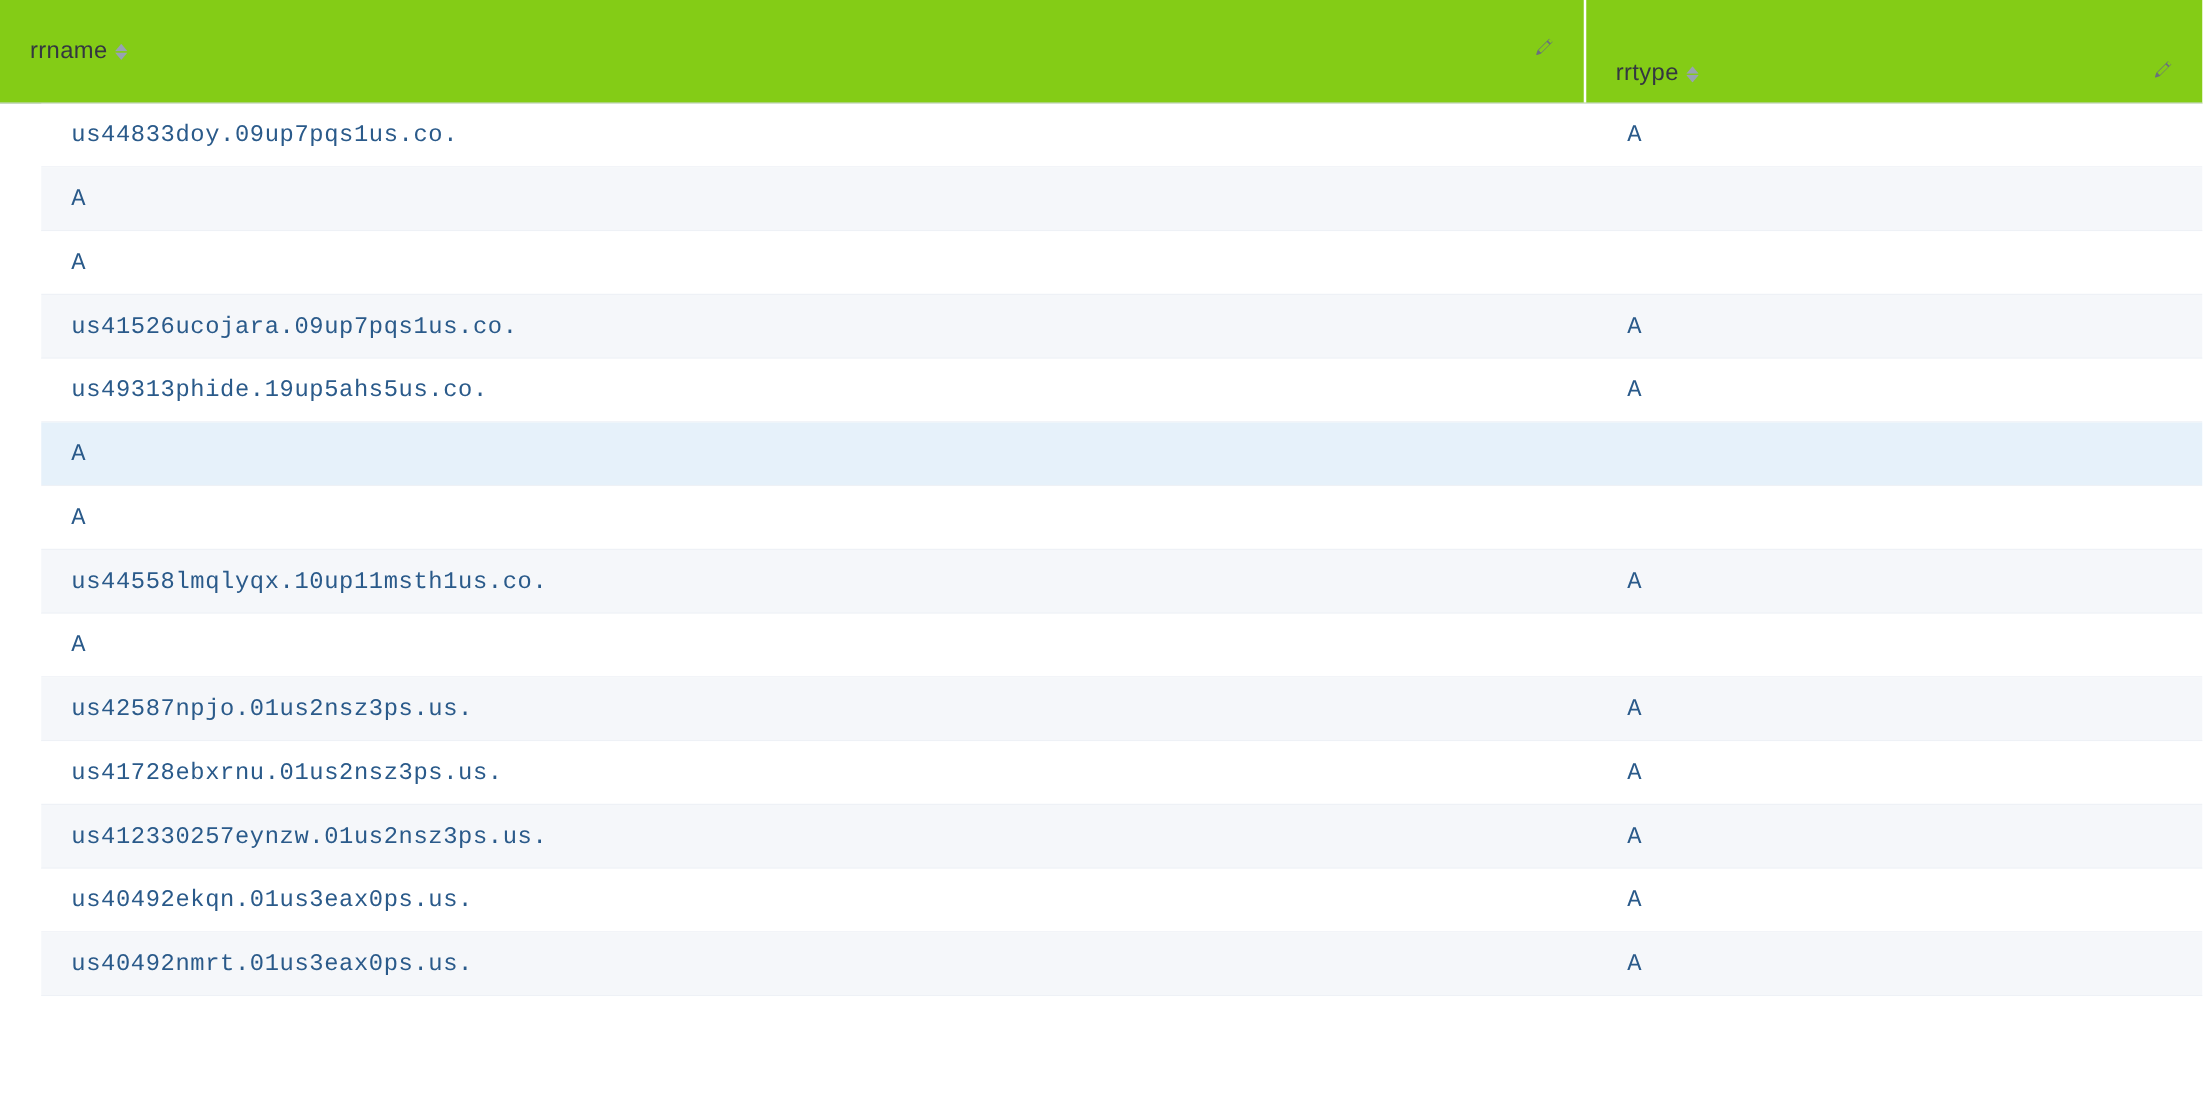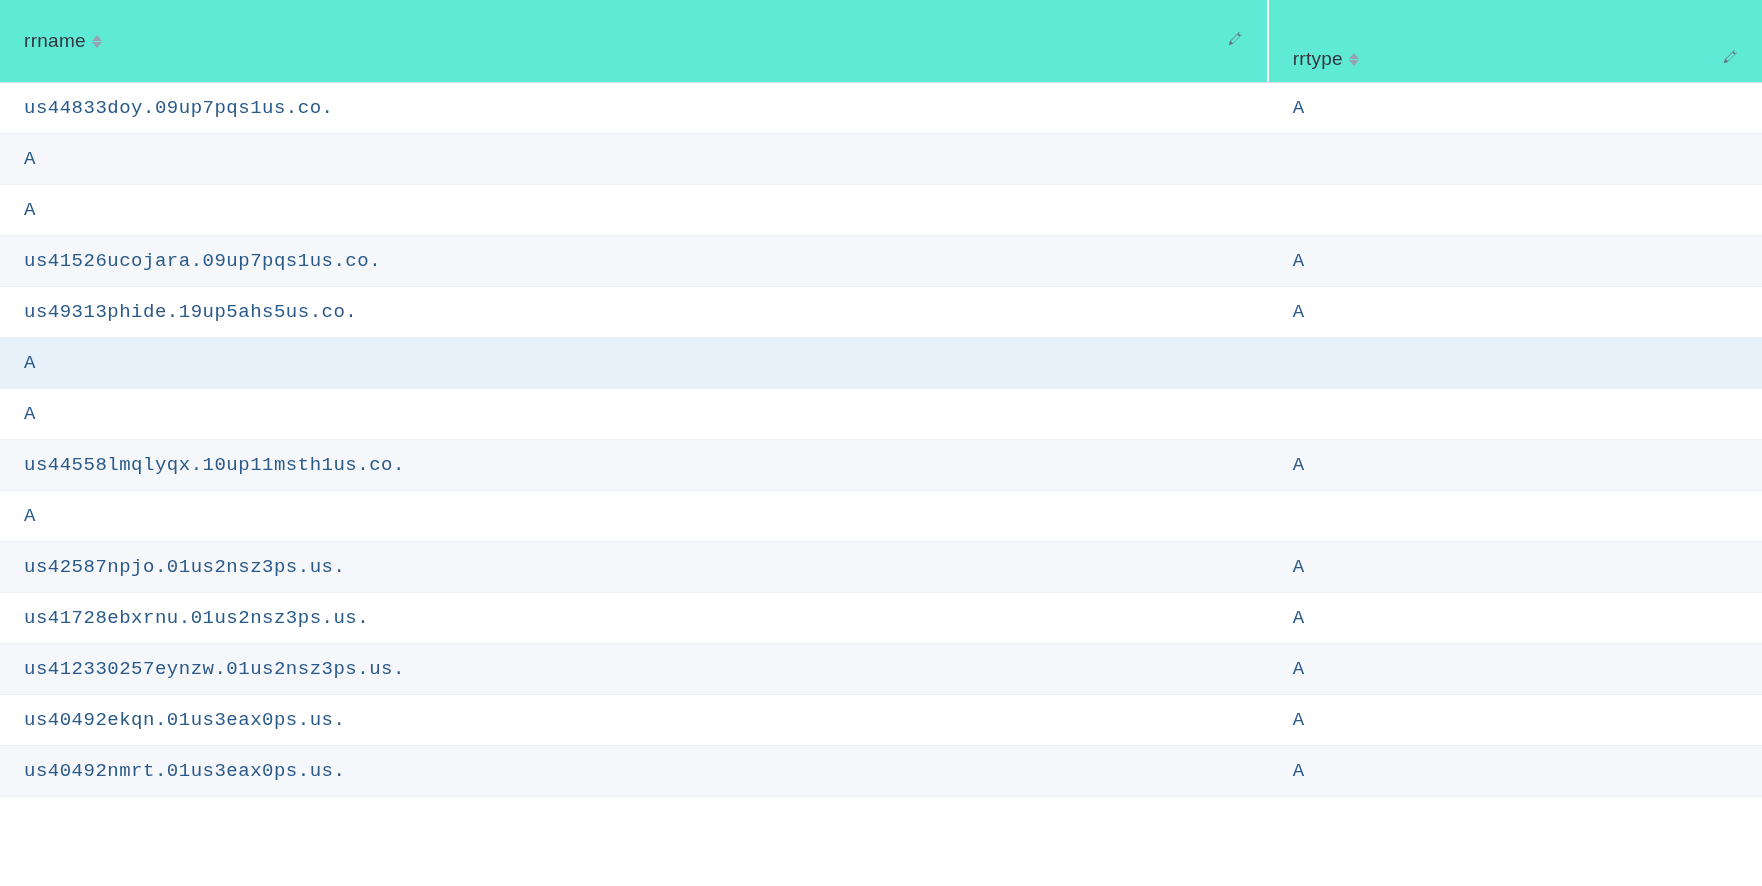--- a/index.html
+++ b/index.html
@@ -10,21 +10,21 @@
     body {
       font-family: -apple-system, BlinkMacSystemFont, "Segoe UI", Helvetica, Arial, sans-serif;
       background: #ffffff;
       color: #343741;
     }
     .table-container {
       width: 100%;
     }
     .table-header {
       display: flex;
-      background: #5eead4;
+      background: #84cc16;
       border-bottom: 1px solid #d3dae6;
     }
     .header-cell {
       display: flex;
       align-items: center;
       justify-content: space-between;
       padding: 12px 24px;
       font-size: 19px;
       color: #343741;
       font-weight: 400;
@@ -62,20 +62,21 @@
       width: 16px;
       height: 16px;
       fill: #69707d;
     }
     .table-body {
       width: 100%;
     }
     .table-row {
       display: flex;
       border-bottom: 1px solid #eef1f6;
+      margin-left: 33px;
     }
     .table-row:nth-child(even) {
       background: #f5f7fa;
     }
     .table-row:nth-child(odd) {
       background: #ffffff;
     }
     .table-row.highlighted .cell-rrtype {
       background: #e6f1fa;
     }

